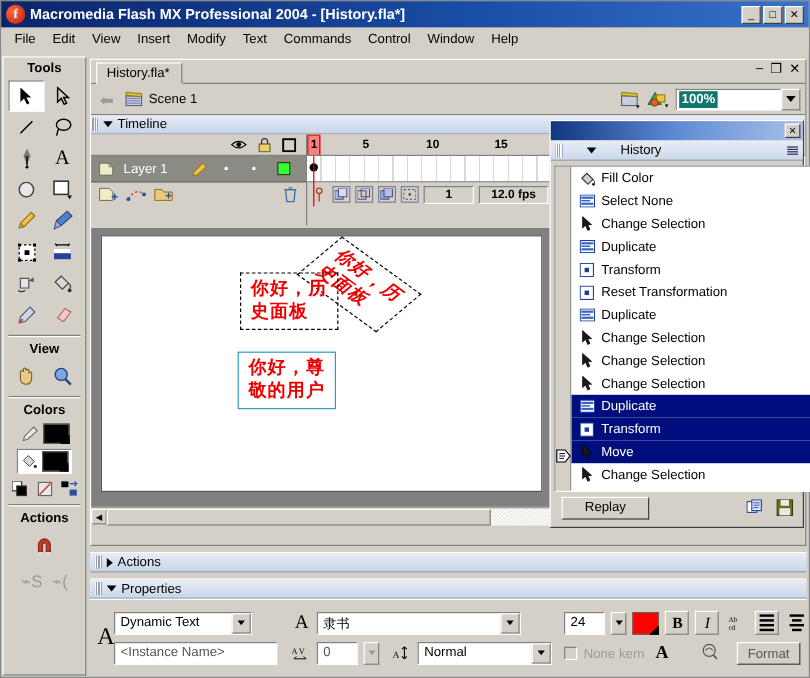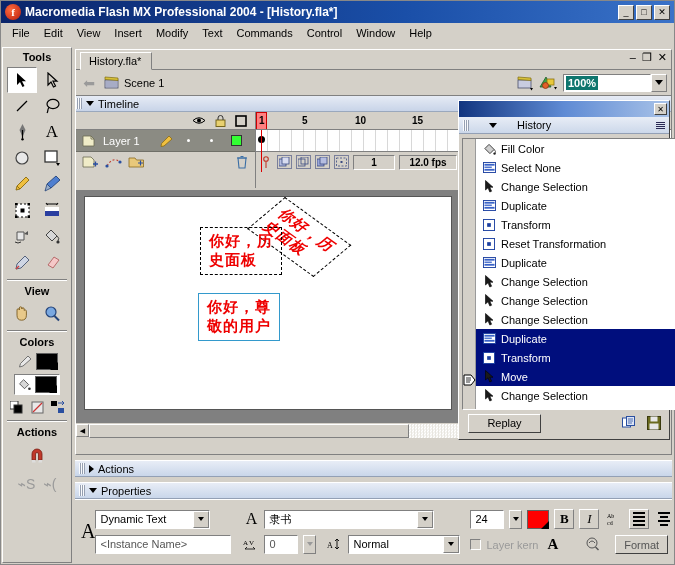--- a/index.html
+++ b/index.html
@@ -995,21 +995,21 @@
           <span class="align-ic" style="width:12px;align-items:flex-end;">
             <i style="width:12px;"></i>
               <i style="width:8px;"></i>
               <i style="width:12px;"></i>
               <i style="width:8px;"></i>
           </span>
         </div>
       </div>
       <div class="row">
         <span class="chk"></span>
-        <span class="dim">Layer kern</span>
+        <span class="dim">None kern</span>
         <span style="font-family:'Liberation Serif',serif;font-weight:bold;font-size:15px;margin-left:4px;">A</span>
         <span style="margin-left:22px;">
           <svg width="15" height="14" viewBox="0 0 15 14">
             <circle cx="7" cy="6" r="5" fill="none" stroke="#555" stroke-width="1"></circle>
             <path d="M4 6 q3 -4 6 0" fill="none" stroke="#555" stroke-width="1"></path>
             <line x1="10.5" y1="10" x2="13.5" y2="13" stroke="#555" stroke-width="1.4"></line>
           </svg>
         </span>
         <div class="fmtbtn" style="margin-left:10px;">Format</div>
       </div>

